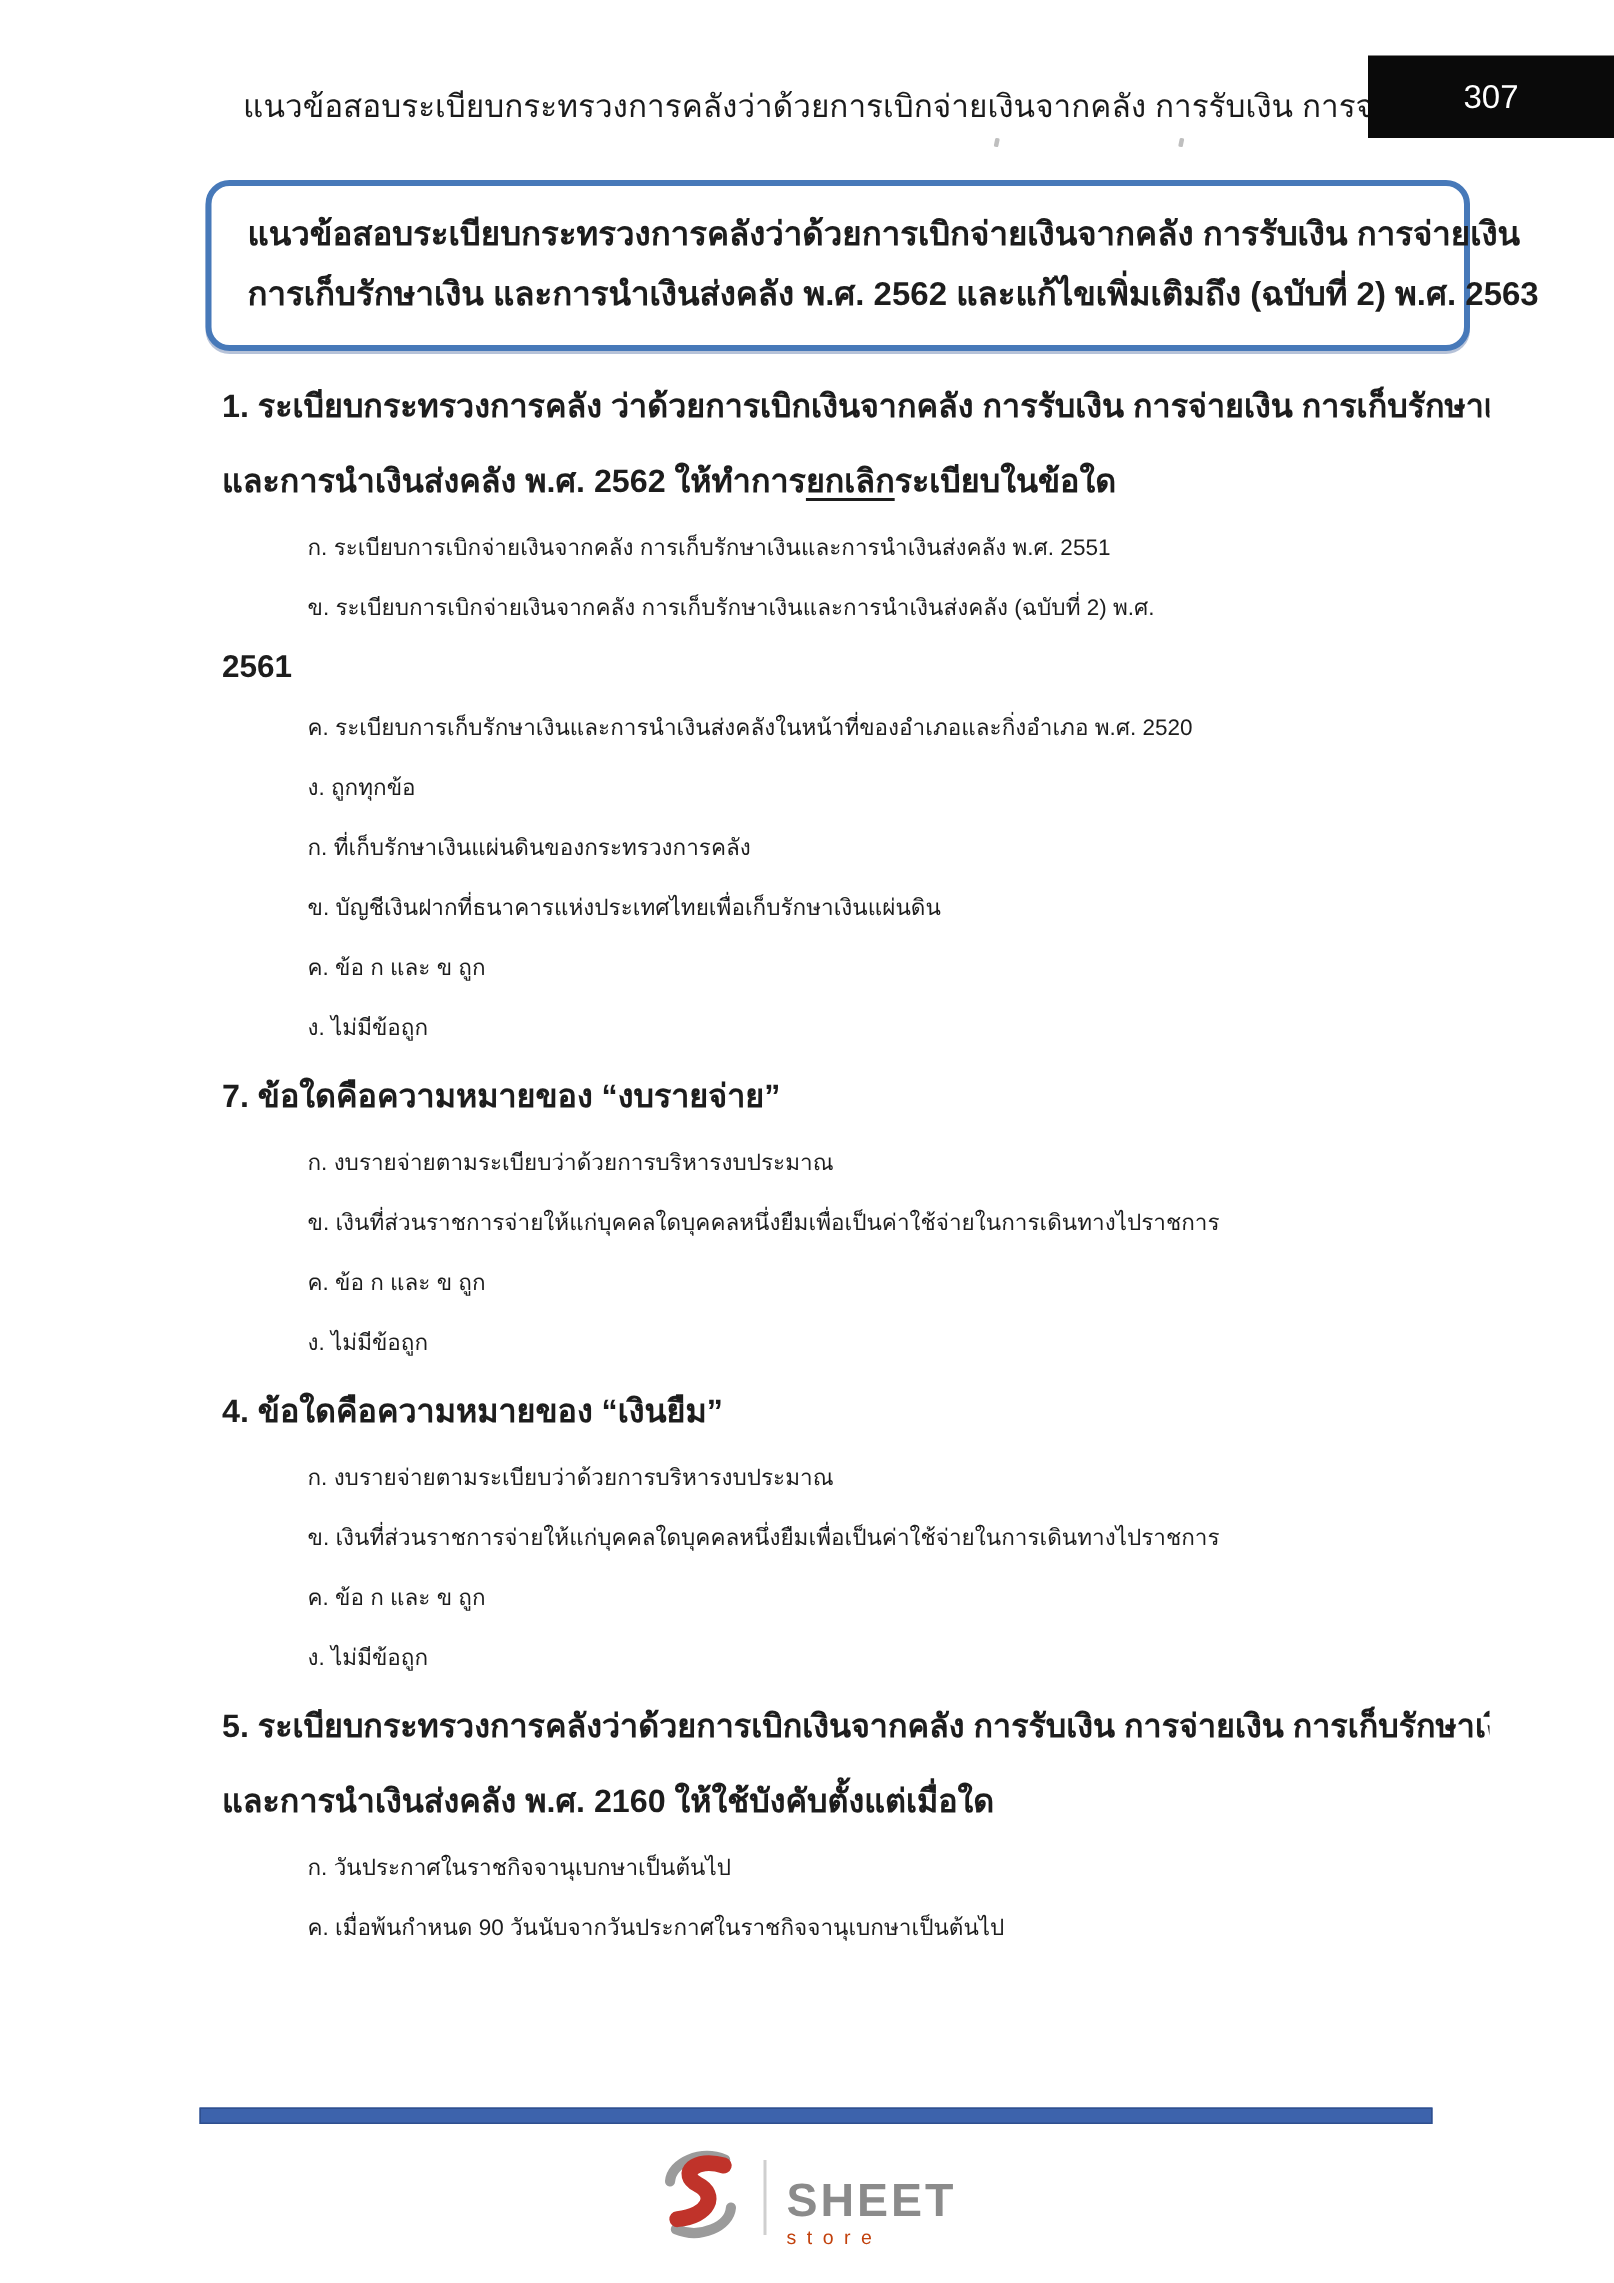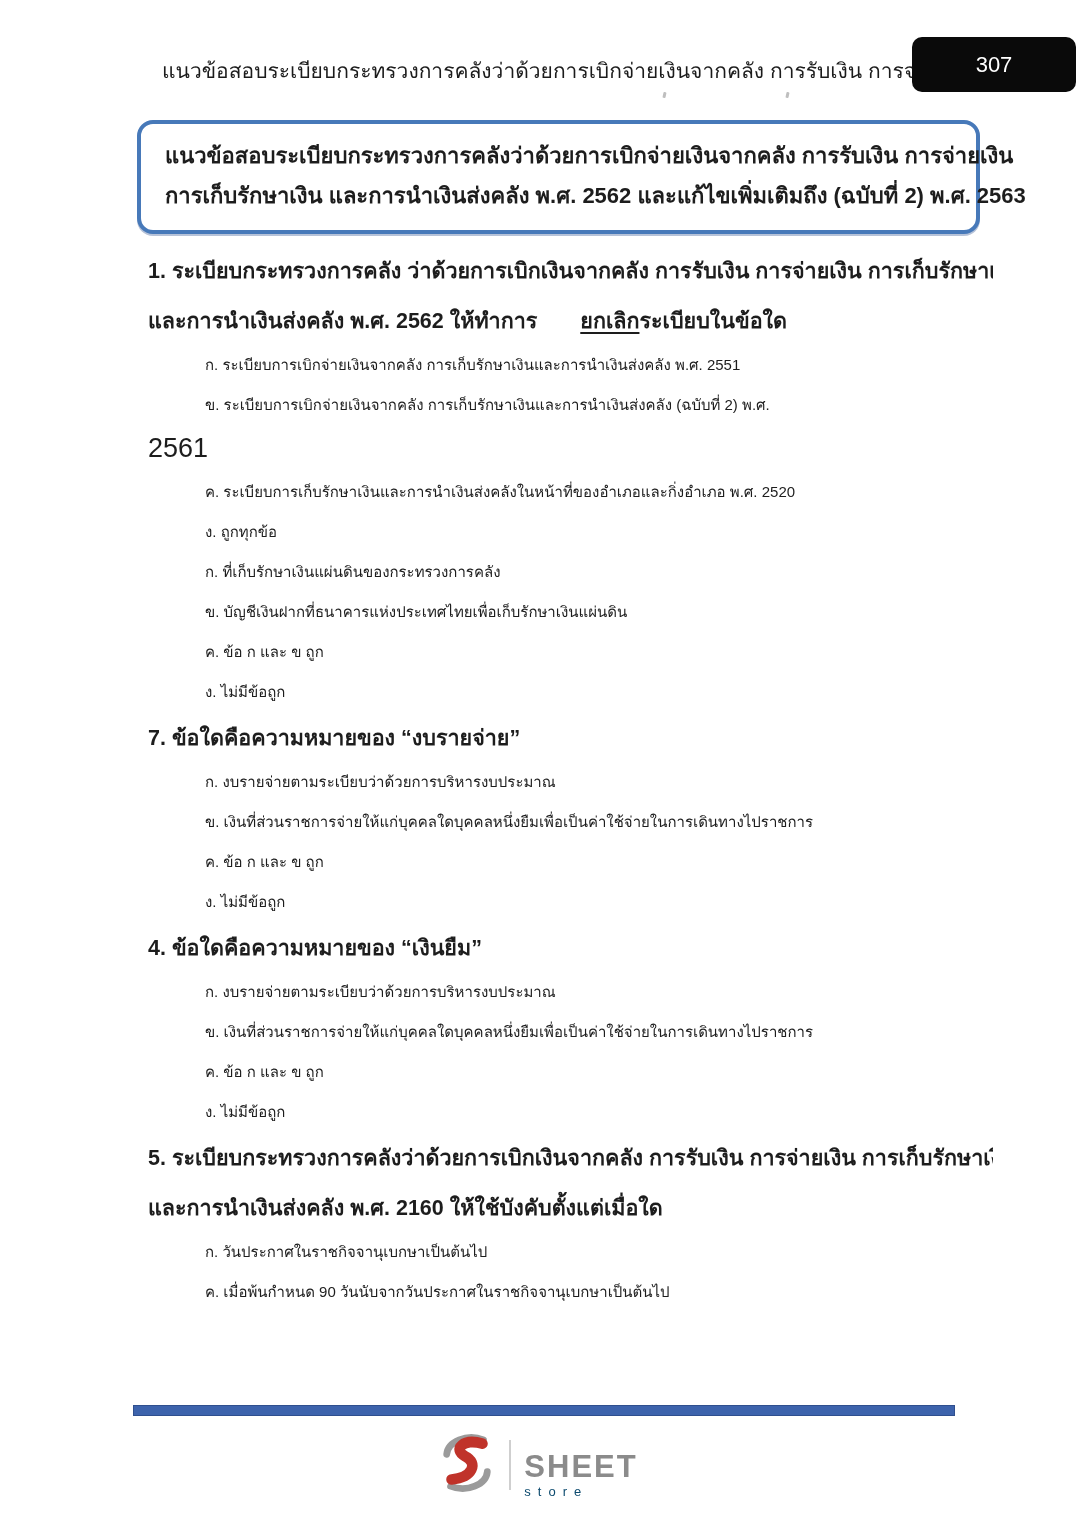--- a/index.html
+++ b/index.html
@@ -10,21 +10,21 @@
   }
   
   .header-title{
     position:absolute;top:54px;left:0;right:0;
     text-align:center;padding-left:58px;
     font-size:21px;color:#1b1b1b;white-space:nowrap;
   }
   .page-number-badge{
     position:absolute;top:37px;right:0;width:164px;height:55px;
     background:#0a0a0a;color:#ffffff;font-size:22px;
-    display:flex;align-items:center;justify-content:center;border-radius:10px;
+    display:flex;align-items:center;justify-content:center;
   }
   .stray-mark{
     position:absolute;width:3px;height:6px;background:#8a8a8a;
     opacity:.55;border-radius:1px;transform:rotate(12deg);
   }
   .stray-mark.m1{left:663px;top:92px;}
   .stray-mark.m2{left:786px;top:92px;}
   
   .title-box{
     position:absolute;top:120px;left:137px;width:843px;box-sizing:border-box;
@@ -33,38 +33,38 @@
     padding:12px 24px 14px;text-align:center;background:#ffffff;
   }
   .title-box p{margin:0;font-weight:700;font-size:22px;line-height:40px;white-space:nowrap;}
   
   .sheet{
     position:absolute;top:246px;left:148px;width:845px;overflow:hidden;
   }
   .sheet p{margin:0;white-space:nowrap;}
   .q-line{font-weight:700;font-size:21.5px;padding:7px 0 9px;}
   .choice{font-size:15px;padding:7px 0 9px 57px;}
-  .wrap-line{font-size:27px;padding:7px 0 9px;margin-left:-15px;}
-  .underline{text-decoration:underline;text-underline-offset:4px;text-decoration-thickness:1.5px;margin-left:43px;}
+  .wrap-line{font-size:21px;padding:7px 0 9px;margin-left:-15px;font-weight:bold;}
+  .underline{text-decoration:underline;text-underline-offset:4px;text-decoration-thickness:1.5px;}
   
   .footer-bar{
     position:absolute;top:1405px;left:133px;width:822px;height:11px;
     box-sizing:border-box;background:#3d63ac;border:1px solid #2f4f8e;
   }
   .logo{
     position:absolute;top:1430px;left:0;right:0;
     display:flex;align-items:center;justify-content:center;gap:13px;
   }
   .logo-divider{width:2px;height:50px;background:#cfcfcf;}
   .logo-text{display:flex;flex-direction:column;justify-content:center;}
   .logo-brand{
     font-size:31px;font-weight:700;color:#8b8b8b;letter-spacing:2px;line-height:32px;margin-top:21px;
   }
   .logo-sub{
-    font-size:13px;color:#0c4a6e;letter-spacing:7px;line-height:16px;margin-top:1px;
+    font-size:13px;color:#c2410c;letter-spacing:7px;line-height:16px;margin-top:1px;
   }
 </style>
 </head>
 <body>
 
 <div class="header-title">แนวข้อสอบระเบียบกระทรวงการคลังว่าด้วยการเบิกจ่ายเงินจากคลัง การรับเงิน การจ่ายเงิน</div>
 <div class="page-number-badge">307</div>
 <div class="stray-mark m1"></div>
 <div class="stray-mark m2"></div>
 

